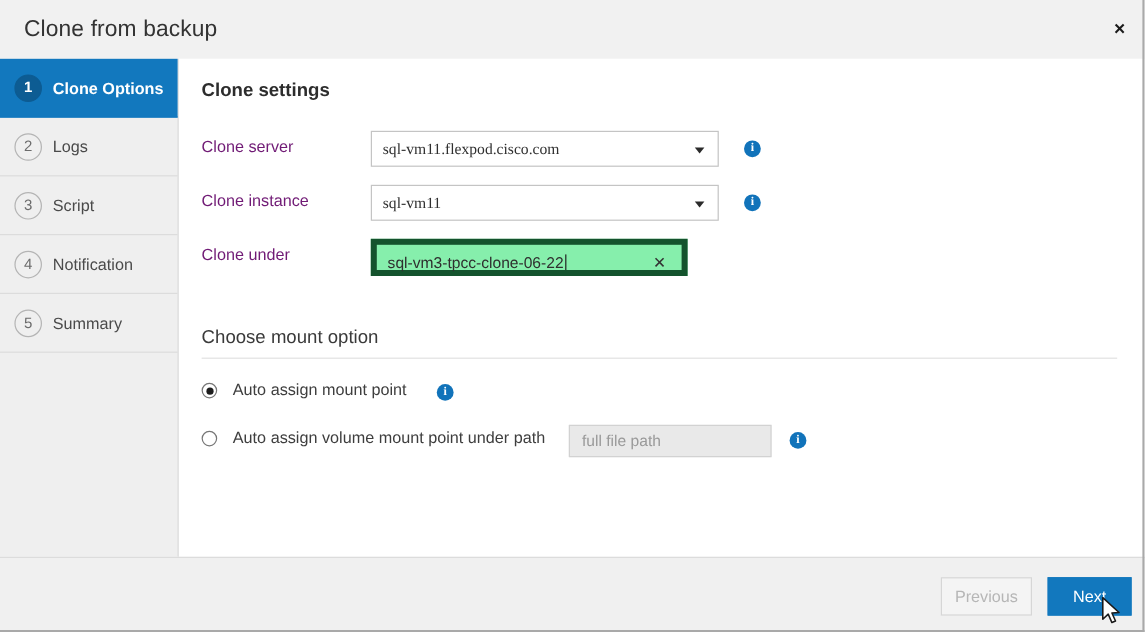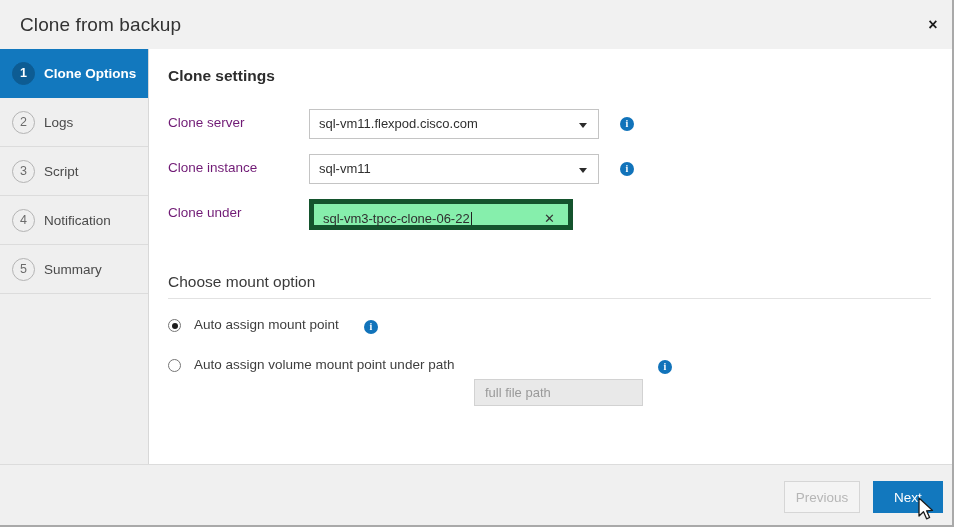--- a/index.html
+++ b/index.html
@@ -164,20 +164,21 @@
     background: #ffffff;
     box-sizing: border-box;
     cursor: pointer;
   }
   .select-value {
     position: absolute;
     left: 9px;
     top: 6px;
     font-size: 13px;
     color: #2f2f2f;
+    font-family: Liberation Serif, serif;
   }
   .caret {
     position: absolute;
     right: 11px;
     top: 13px;
     width: 0;
     height: 0;
     border-left: 4.5px solid transparent;
     border-right: 4.5px solid transparent;
     border-top: 5px solid #2b2b2b;
@@ -423,21 +424,21 @@
 
     <div class="radio-row" style="top:267px;">
       <span class="radio checked"></span>
       <span class="radio-label">Auto assign mount point</span>
       <span class="info-icon" style="left:196px; top:4px;">i</span>
     </div>
 
     <div class="radio-row" style="top:307px;">
       <span class="radio"></span>
       <span class="radio-label">Auto assign volume mount point under path</span>
-      <span class="path-input" style="left:306px; top:-2px;margin-top:25px;">
+      <span class="path-input" style="left:306px; top:-2px;">
         <span class="ph">full file path</span>
       </span>
       <span class="info-icon" style="left:490px; top:4px;">i</span>
     </div>
 
   </div>
 
   <div class="footer">
     <div class="btn btn-previous">Previous</div>
     <div class="btn btn-next">Next</div>

